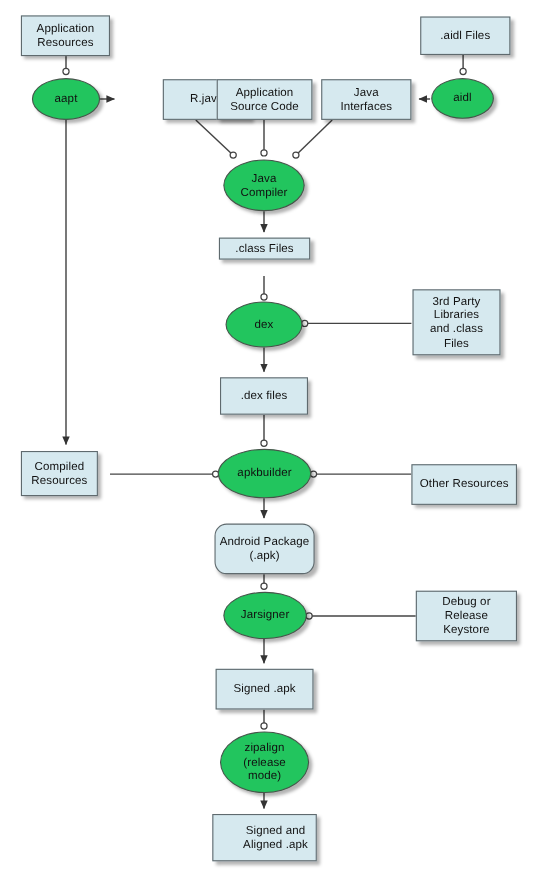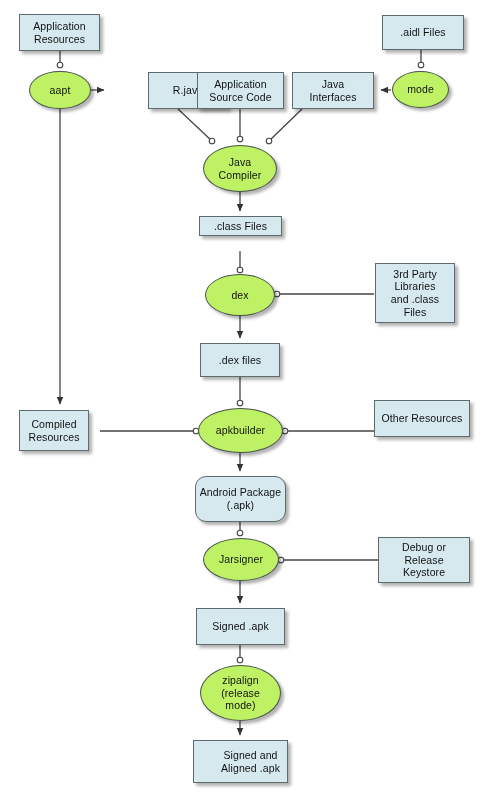--- a/index.html
+++ b/index.html
@@ -39,21 +39,21 @@
     letter-spacing: 0.1px;
     white-space: pre-line;
     z-index: 3;
   }
   .node.box {
     background: #d6e9ef;
     border: 1px solid #5f6a6e;
     box-shadow: 3px 3px 3px rgba(0,0,0,0.30);
   }
   .node.ellipse {
-    background: #bef264;
+    background: #22c55e;
     border: 1px solid #46544a;
     border-radius: 50%;
     box-shadow: 3px 3px 3px rgba(0,0,0,0.30);
   }
   .node-label {
     display: block;
     padding: 0 2px;
   }
 </style>
 </head>
@@ -108,34 +108,34 @@
   <div id="nodes-layer">
       <div class="node box" style="left: 19px; top: 14px; width: 81px; height: 37px;"><span class="node-label">Application
 Resources</span></div>
       <div class="node box" style="left: 382px; top: 15px; width: 82px; height: 35px;"><span class="node-label">.aidl Files</span></div>
       <div class="node ellipse" style="left: 29px; top: 71px; width: 62px; height: 38px;"><span class="node-label">aapt</span></div>
       <div class="node box" style="left: 110px; top: 72px; width: 80px; height: 37px; margin-left: 38px;"><span class="node-label">R.java</span></div>
       <div class="node box" style="left: 197px; top: 72px; width: 87px; height: 37px;"><span class="node-label">Application
 Source Code</span></div>
       <div class="node box" style="left: 292px; top: 72px; width: 82px; height: 37px;"><span class="node-label">Java
 Interfaces</span></div>
-      <div class="node ellipse" style="left: 392px; top: 71px; width: 57px; height: 37px;"><span class="node-label">mode</span></div>
+      <div class="node ellipse" style="left: 392px; top: 71px; width: 57px; height: 37px;"><span class="node-label">aidl</span></div>
       <div class="node ellipse" style="left: 203px; top: 145px; width: 74px; height: 47px;"><span class="node-label">Java
 Compiler</span></div>
       <div class="node box" style="left: 199px; top: 216px; width: 83px; height: 20px;"><span class="node-label">.class Files</span></div>
       <div class="node ellipse" style="left: 205px; top: 274px; width: 70px; height: 42px;"><span class="node-label">dex</span></div>
       <div class="node box" style="left: 375px; top: 263px; width: 80px; height: 60px;"><span class="node-label">3rd Party
 Libraries
 and .class
 Files</span></div>
       <div class="node box" style="left: 200px; top: 343px; width: 80px; height: 34px;"><span class="node-label">.dex files</span></div>
       <div class="node box" style="left: 19px; top: 410px; width: 70px; height: 41px;"><span class="node-label">Compiled
 Resources</span></div>
       <div class="node ellipse" style="left: 198px; top: 408px; width: 85px; height: 45px;"><span class="node-label">apkbuilder</span></div>
-      <div class="node box" style="left: 374px; top: 400px; width: 96px; height: 37px;"><span class="node-label">Other Resources</span></div>
+      <div class="node box" style="left: 374px; top: 422px; width: 96px; height: 37px;"><span class="node-label">Other Resources</span></div>
       <div class="node box" style="left: 195px; top: 476px; width: 91px; height: 46px; border-radius: 11px;"><span class="node-label">Android Package
 (.apk)</span></div>
       <div class="node ellipse" style="left: 203px; top: 538px; width: 76px; height: 43px;"><span class="node-label">Jarsigner</span></div>
       <div class="node box" style="left: 378px; top: 537px; width: 92px; height: 46px;"><span class="node-label">Debug or
 Release
 Keystore</span></div>
       <div class="node box" style="left: 196px; top: 608px; width: 89px; height: 37px;"><span class="node-label">Signed .apk</span></div>
       <div class="node ellipse" style="left: 200px; top: 665px; width: 81px; height: 56px;"><span class="node-label">zipalign
 (release
 mode)</span></div>

